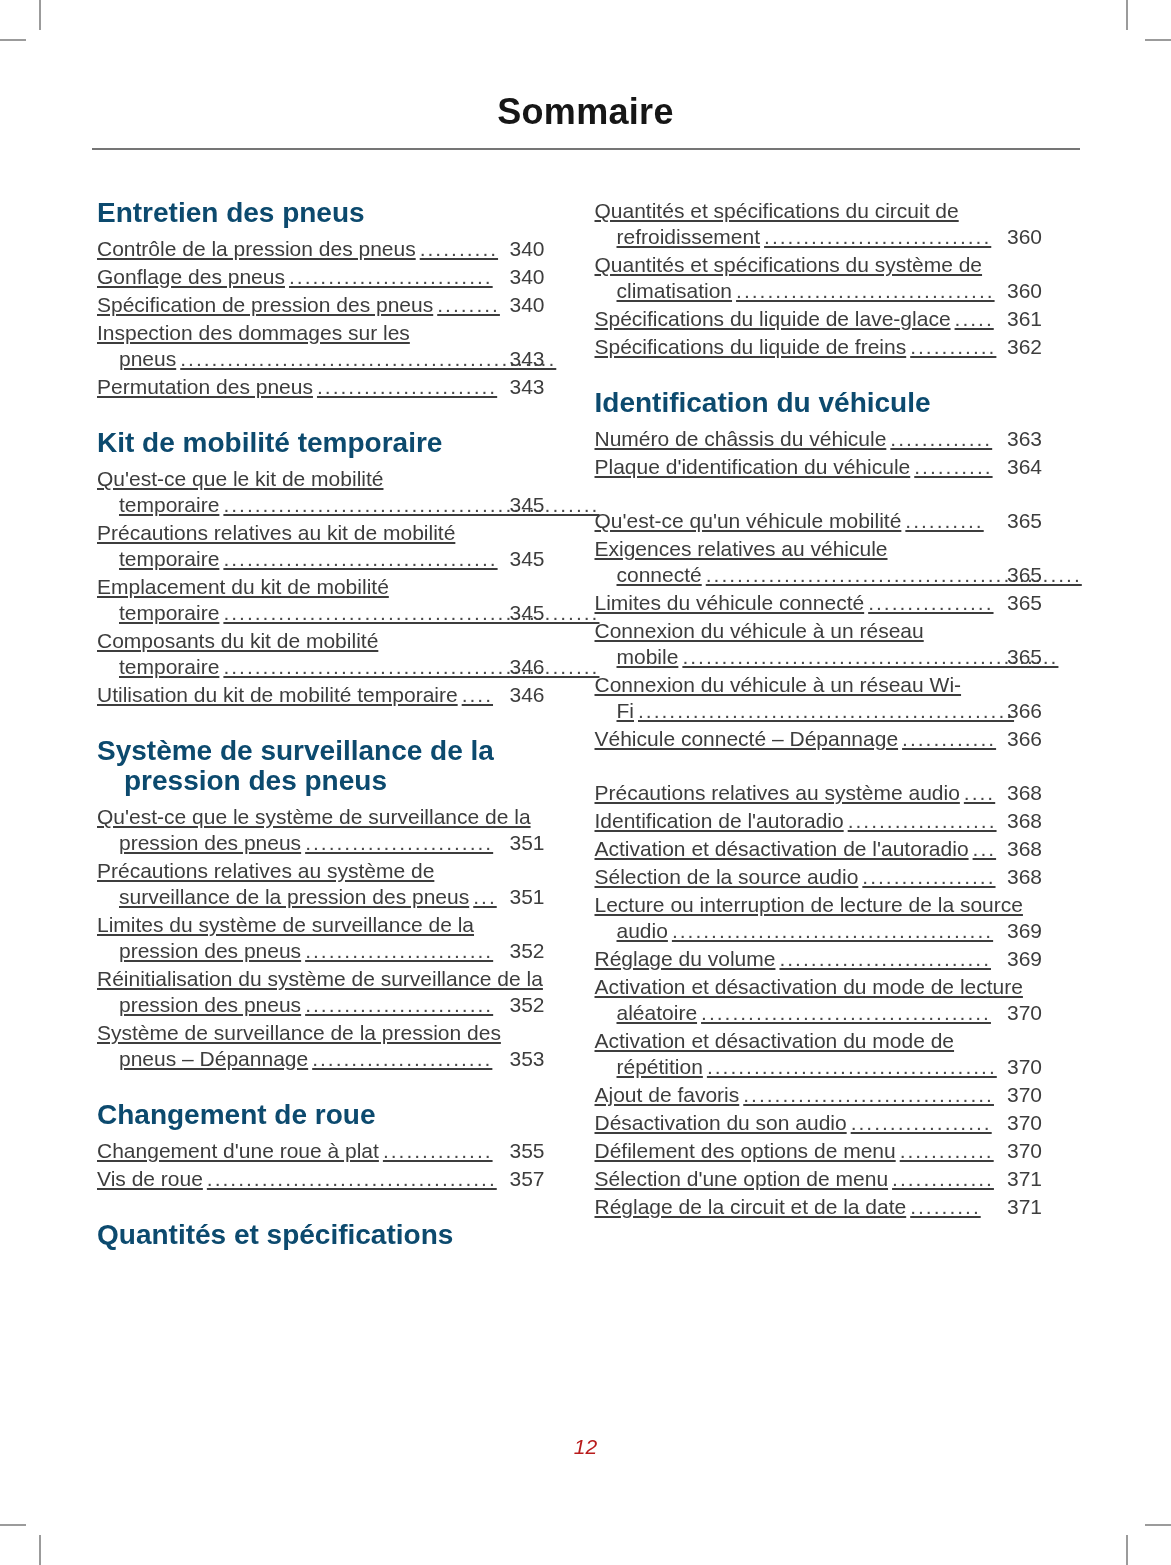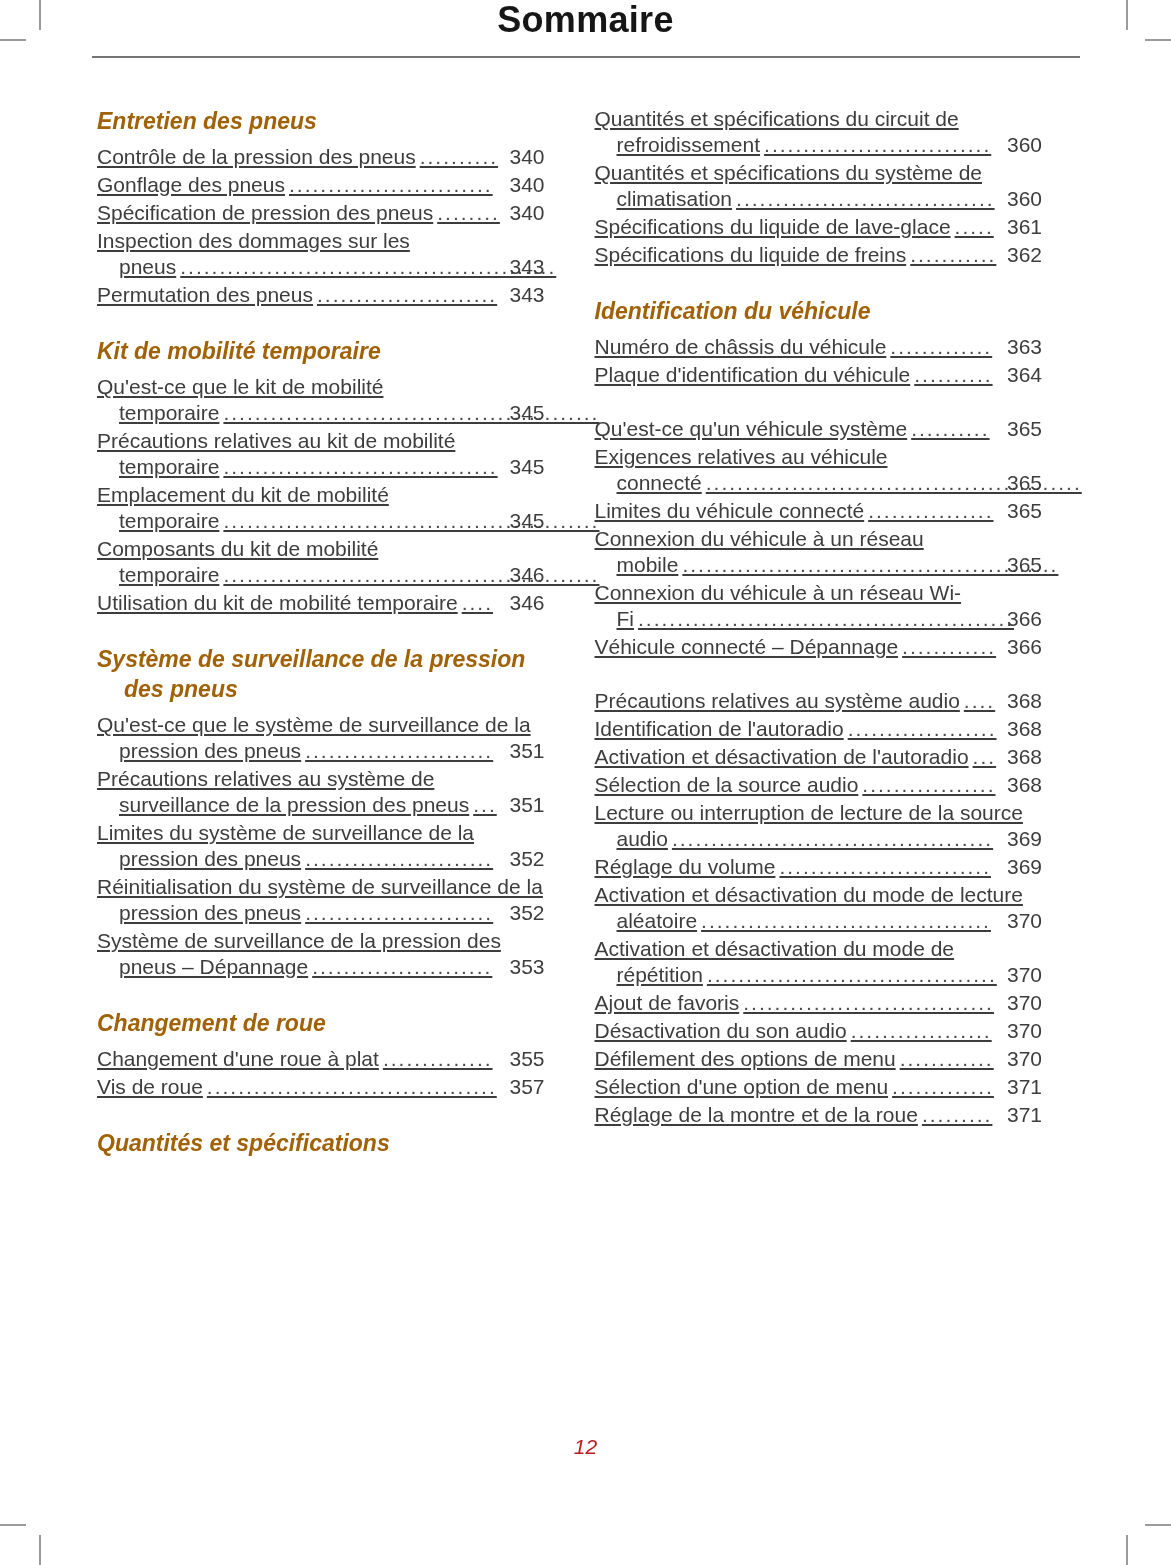--- a/index.html
+++ b/index.html
@@ -20,20 +20,21 @@
   .mark.tl-h { left: 0; top: 39px; }
   .mark.tr-v { right: 43px; top: 0; }
   .mark.tr-h { right: 0; top: 39px; }
   .mark.bl-v { left: 39px; bottom: 0; }
   .mark.bl-h { left: 0; bottom: 39px; }
   .mark.br-v { right: 43px; bottom: 0; }
   .mark.br-h { right: 0; bottom: 39px; }
 
   .title {
     margin: 0;
+    padding-top: 92px;
     text-align: center;
     font-size: 36px;
     line-height: 40px;
     font-weight: 700;
     color: #161616;
     letter-spacing: 0.3px;
   }
   .rule {
     height: 2px;
     background: #757575;
@@ -44,27 +45,26 @@
     gap: 50px;
     padding: 48px 129px 0 97px;
   }
   .col { flex: 1; min-width: 0; }
 
   .toc-section { margin-top: 28px; }
   .col > .toc-section:first-child { margin-top: 0; }
 
   .sec-heading {
     margin: 0 0 8px 0;
-    font-size: 23px;
+    font-size: 28px;
     line-height: 30px;
     font-weight: 700;
-    color: #a16207;
+    color: #0c4a6e;
     padding-left: 27px;
     text-indent: -27px;
-    font-style: italic;
   }
 
   .entry {
     position: relative;
     font-size: 21px;
     line-height: 26px;
     color: #3d3d3d;
     padding-left: 22px;
     text-indent: -22px;
     margin: 0 0 2px 0;
@@ -154,39 +154,39 @@
           <div class="entry"><span class="etext">Quantités et spécifications du système de climatisation</span><span class="dots">.................................</span><span class="enum">360</span></div>
           <div class="entry"><span class="etext">Spécifications du liquide de lave-glace</span><span class="dots">.....</span><span class="enum">361</span></div>
           <div class="entry"><span class="etext">Spécifications du liquide de freins</span><span class="dots">...........</span><span class="enum">362</span></div>
         </section>
         <section class="toc-section">
           <h2 class="sec-heading">Identification du véhicule</h2>
           <div class="entry"><span class="etext">Numéro de châssis du véhicule</span><span class="dots">.............</span><span class="enum">363</span></div>
           <div class="entry"><span class="etext">Plaque d'identification du véhicule</span><span class="dots">..........</span><span class="enum">364</span></div>
         </section>
         <section class="toc-section">
-          <div class="entry"><span class="etext">Qu'est-ce qu'un véhicule système</span><span class="dots">..........</span><span class="enum">365</span></div>
+          <div class="entry"><span class="etext">Qu'est-ce qu'un véhicule mobilité</span><span class="dots">..........</span><span class="enum">365</span></div>
           <div class="entry"><span class="etext">Exigences relatives au véhicule connecté</span><span class="dots">................................................</span><span class="enum">365</span></div>
           <div class="entry"><span class="etext">Limites du véhicule connecté</span><span class="dots">................</span><span class="enum">365</span></div>
           <div class="entry"><span class="etext">Connexion du véhicule à un réseau mobile</span><span class="dots">................................................</span><span class="enum">365</span></div>
           <div class="entry"><span class="etext">Connexion du véhicule à un réseau Wi-Fi</span><span class="dots">................................................</span><span class="enum">366</span></div>
           <div class="entry"><span class="etext">Véhicule connecté – Dépannage</span><span class="dots">............</span><span class="enum">366</span></div>
         </section>
         <section class="toc-section">
           <div class="entry"><span class="etext">Précautions relatives au système audio</span><span class="dots">....</span><span class="enum">368</span></div>
           <div class="entry"><span class="etext">Identification de l'autoradio</span><span class="dots">...................</span><span class="enum">368</span></div>
           <div class="entry"><span class="etext">Activation et désactivation de l'autoradio</span><span class="dots">...</span><span class="enum">368</span></div>
           <div class="entry"><span class="etext">Sélection de la source audio</span><span class="dots">.................</span><span class="enum">368</span></div>
           <div class="entry"><span class="etext">Lecture ou interruption de lecture de la source audio</span><span class="dots">.........................................</span><span class="enum">369</span></div>
           <div class="entry"><span class="etext">Réglage du volume</span><span class="dots">...........................</span><span class="enum">369</span></div>
           <div class="entry"><span class="etext">Activation et désactivation du mode de lecture aléatoire</span><span class="dots">.....................................</span><span class="enum">370</span></div>
           <div class="entry"><span class="etext">Activation et désactivation du mode de répétition</span><span class="dots">.....................................</span><span class="enum">370</span></div>
           <div class="entry"><span class="etext">Ajout de favoris</span><span class="dots">................................</span><span class="enum">370</span></div>
           <div class="entry"><span class="etext">Désactivation du son audio</span><span class="dots">..................</span><span class="enum">370</span></div>
           <div class="entry"><span class="etext">Défilement des options de menu</span><span class="dots">............</span><span class="enum">370</span></div>
           <div class="entry"><span class="etext">Sélection d'une option de menu</span><span class="dots">.............</span><span class="enum">371</span></div>
-          <div class="entry"><span class="etext">Réglage de la montre et de la roue</span><span class="dots">.........</span><span class="enum">371</span></div>
+          <div class="entry"><span class="etext">Réglage de la circuit et de la date</span><span class="dots">.........</span><span class="enum">371</span></div>
         </section>
       </div>
   </div>
 
   <div class="pagenum">12</div>
 </div>
 
 </body></html>

